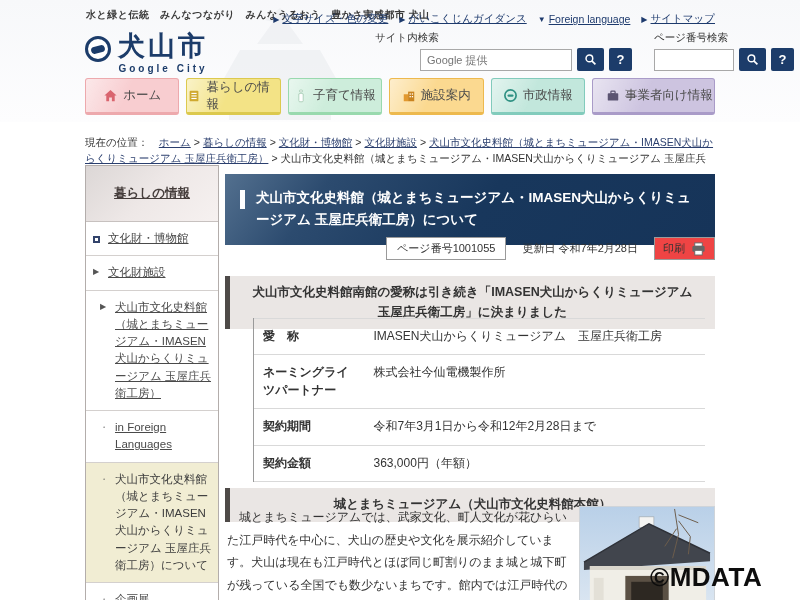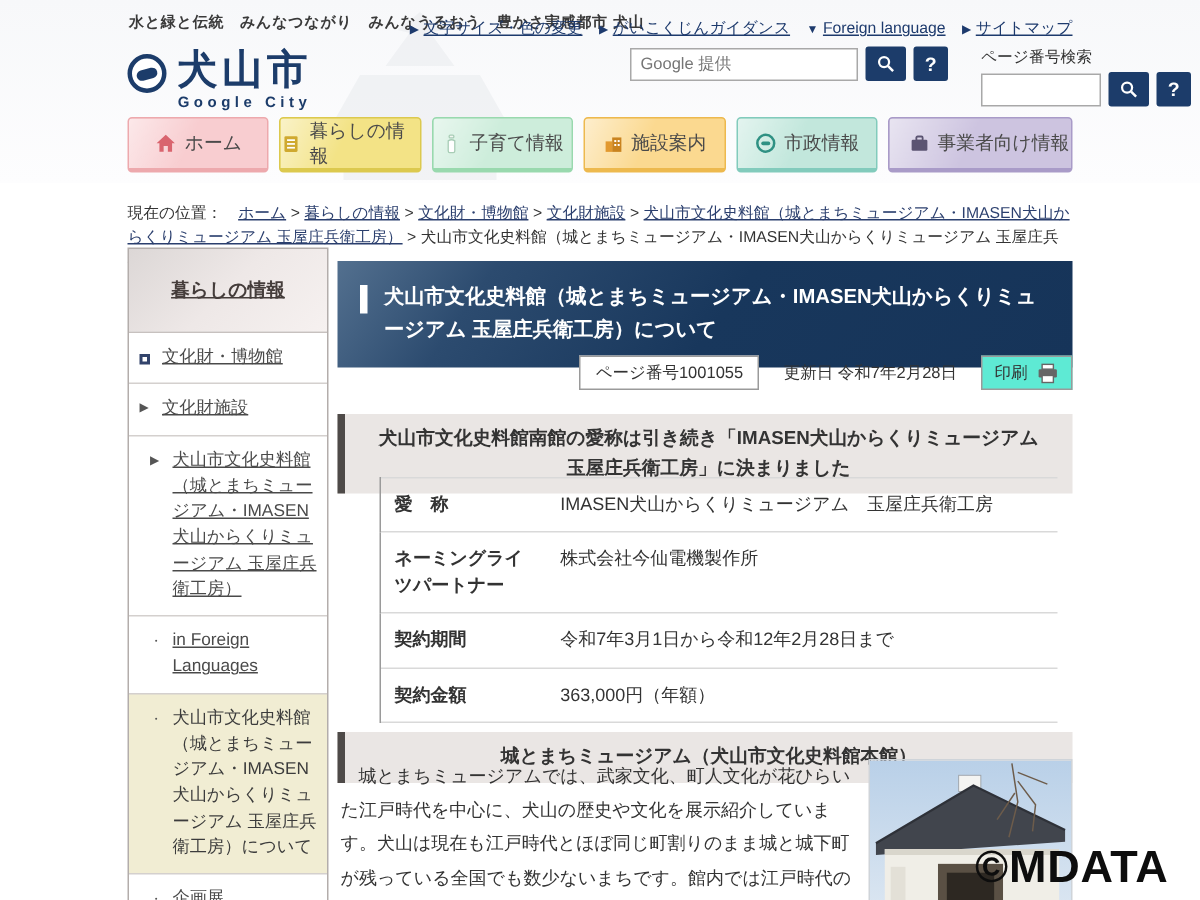--- a/index.html
+++ b/index.html
@@ -75,39 +75,39 @@
 
   
   .page-title{position:absolute;left:225px;top:165px;width:490px;min-height:66px;
       background:linear-gradient(125deg,#53708f 0%,#2c4b6f 20%,#18375c 52%,#163459 100%);
       color:#fff;font-weight:bold;font-size:13.5px;line-height:1.65;padding:13px 14px 13px 31px;}
   .page-title::before{content:"";position:absolute;left:15px;top:16px;width:5px;height:19px;background:#fff;}
 
   .meta-row{position:absolute;left:225px;top:237px;width:490px;display:flex;justify-content:flex-end;
             align-items:center;gap:16px;font-size:11px;color:#333;}
   .pagenum-box{border:1px solid #9a9a9a;padding:3px 10px;background:#fff;}
-  .print-btn{border:1px solid #9a9a9a;padding:3px 8px;background:#5eead4;display:flex;gap:6px;align-items:center;
+  .print-btn{border:1px solid #9a9a9a;padding:3px 8px;background:#ef4444;display:flex;gap:6px;align-items:center;
              font-size:11px;color:#333;font-family:inherit;}
 
   .section-h{position:absolute;left:225px;width:490px;background:#eae6e4;border-left:5px solid #4e4a48;
              padding:7px 11px;font-weight:bold;font-size:12.5px;line-height:1.55;color:#333;text-align:center;}
   .sec1{top:266px;} .sec2{top:478px;}
 
   .spec-table{position:absolute;left:253px;top:318px;width:452px;border-collapse:collapse;
               font-size:12px;color:#333;border-top:1px solid #d9d9d9;}
   .spec-table tr{border-bottom:1px solid #d9d9d9;}
   .spec-table th{border-left:1px solid #9a9a9a;font-weight:bold;text-align:left;width:104px;
                  padding:9px 4px 9px 9px;vertical-align:top;line-height:1.45;}
   .spec-table td{padding:9px 4px 9px 16px;vertical-align:top;line-height:1.45;}
 
   .content{position:absolute;left:227px;top:506px;width:488px;}
   .museum-photo{float:right;width:136px;height:128px;margin:0 0 4px 10px;border:1px solid #cfd4d9;}
   .content p{margin:0;font-size:12px;line-height:1.88;color:#333;}
 
-  .watermark{position:absolute;left:650px;top:562px;font-size:30px;font-weight:600;color:#0d0d0d;letter-spacing:.5px;}
+  .watermark{position:absolute;left:650px;top:562px;font-size:26px;font-weight:600;color:#0d0d0d;letter-spacing:.5px;}
 </style>
 </head>
 <body>
 
 <div class="page">
 
   <div class="header-bg">
     <svg class="castle-mark" width="170" height="118" viewBox="0 0 170 118">
       <g fill="#ebedf0">
         <path d="M70 18 L85 6 L100 18 L92 20 L108 42 L62 42 L78 20 Z"></path>
@@ -143,20 +143,21 @@
       <span class="lb">Foreign language</span>
       </a>
     <a class="quick-link">
       <span class="mk">▶</span>
       <span class="lb">サイトマップ</span>
       </a>
   </div>
 
   <div class="searches">
     <div class="search-block">
+      <span class="search-label">サイト内検索</span>
       <span class="search-row">
         <input class="search-input site-input" placeholder="Google 提供" style="">
         <button class="btn-navy">
           <svg width="13" height="13" viewBox="0 0 14 14">
             <circle cx="5.8" cy="5.8" r="3.6" fill="none" stroke="#fff" stroke-width="1.6"></circle>
             <line x1="8.7" y1="8.7" x2="12.3" y2="12.3" stroke="#fff" stroke-width="1.8"></line>
           </svg>
         </button>
         <button class="btn-navy btn-help">?</button>
       </span>

